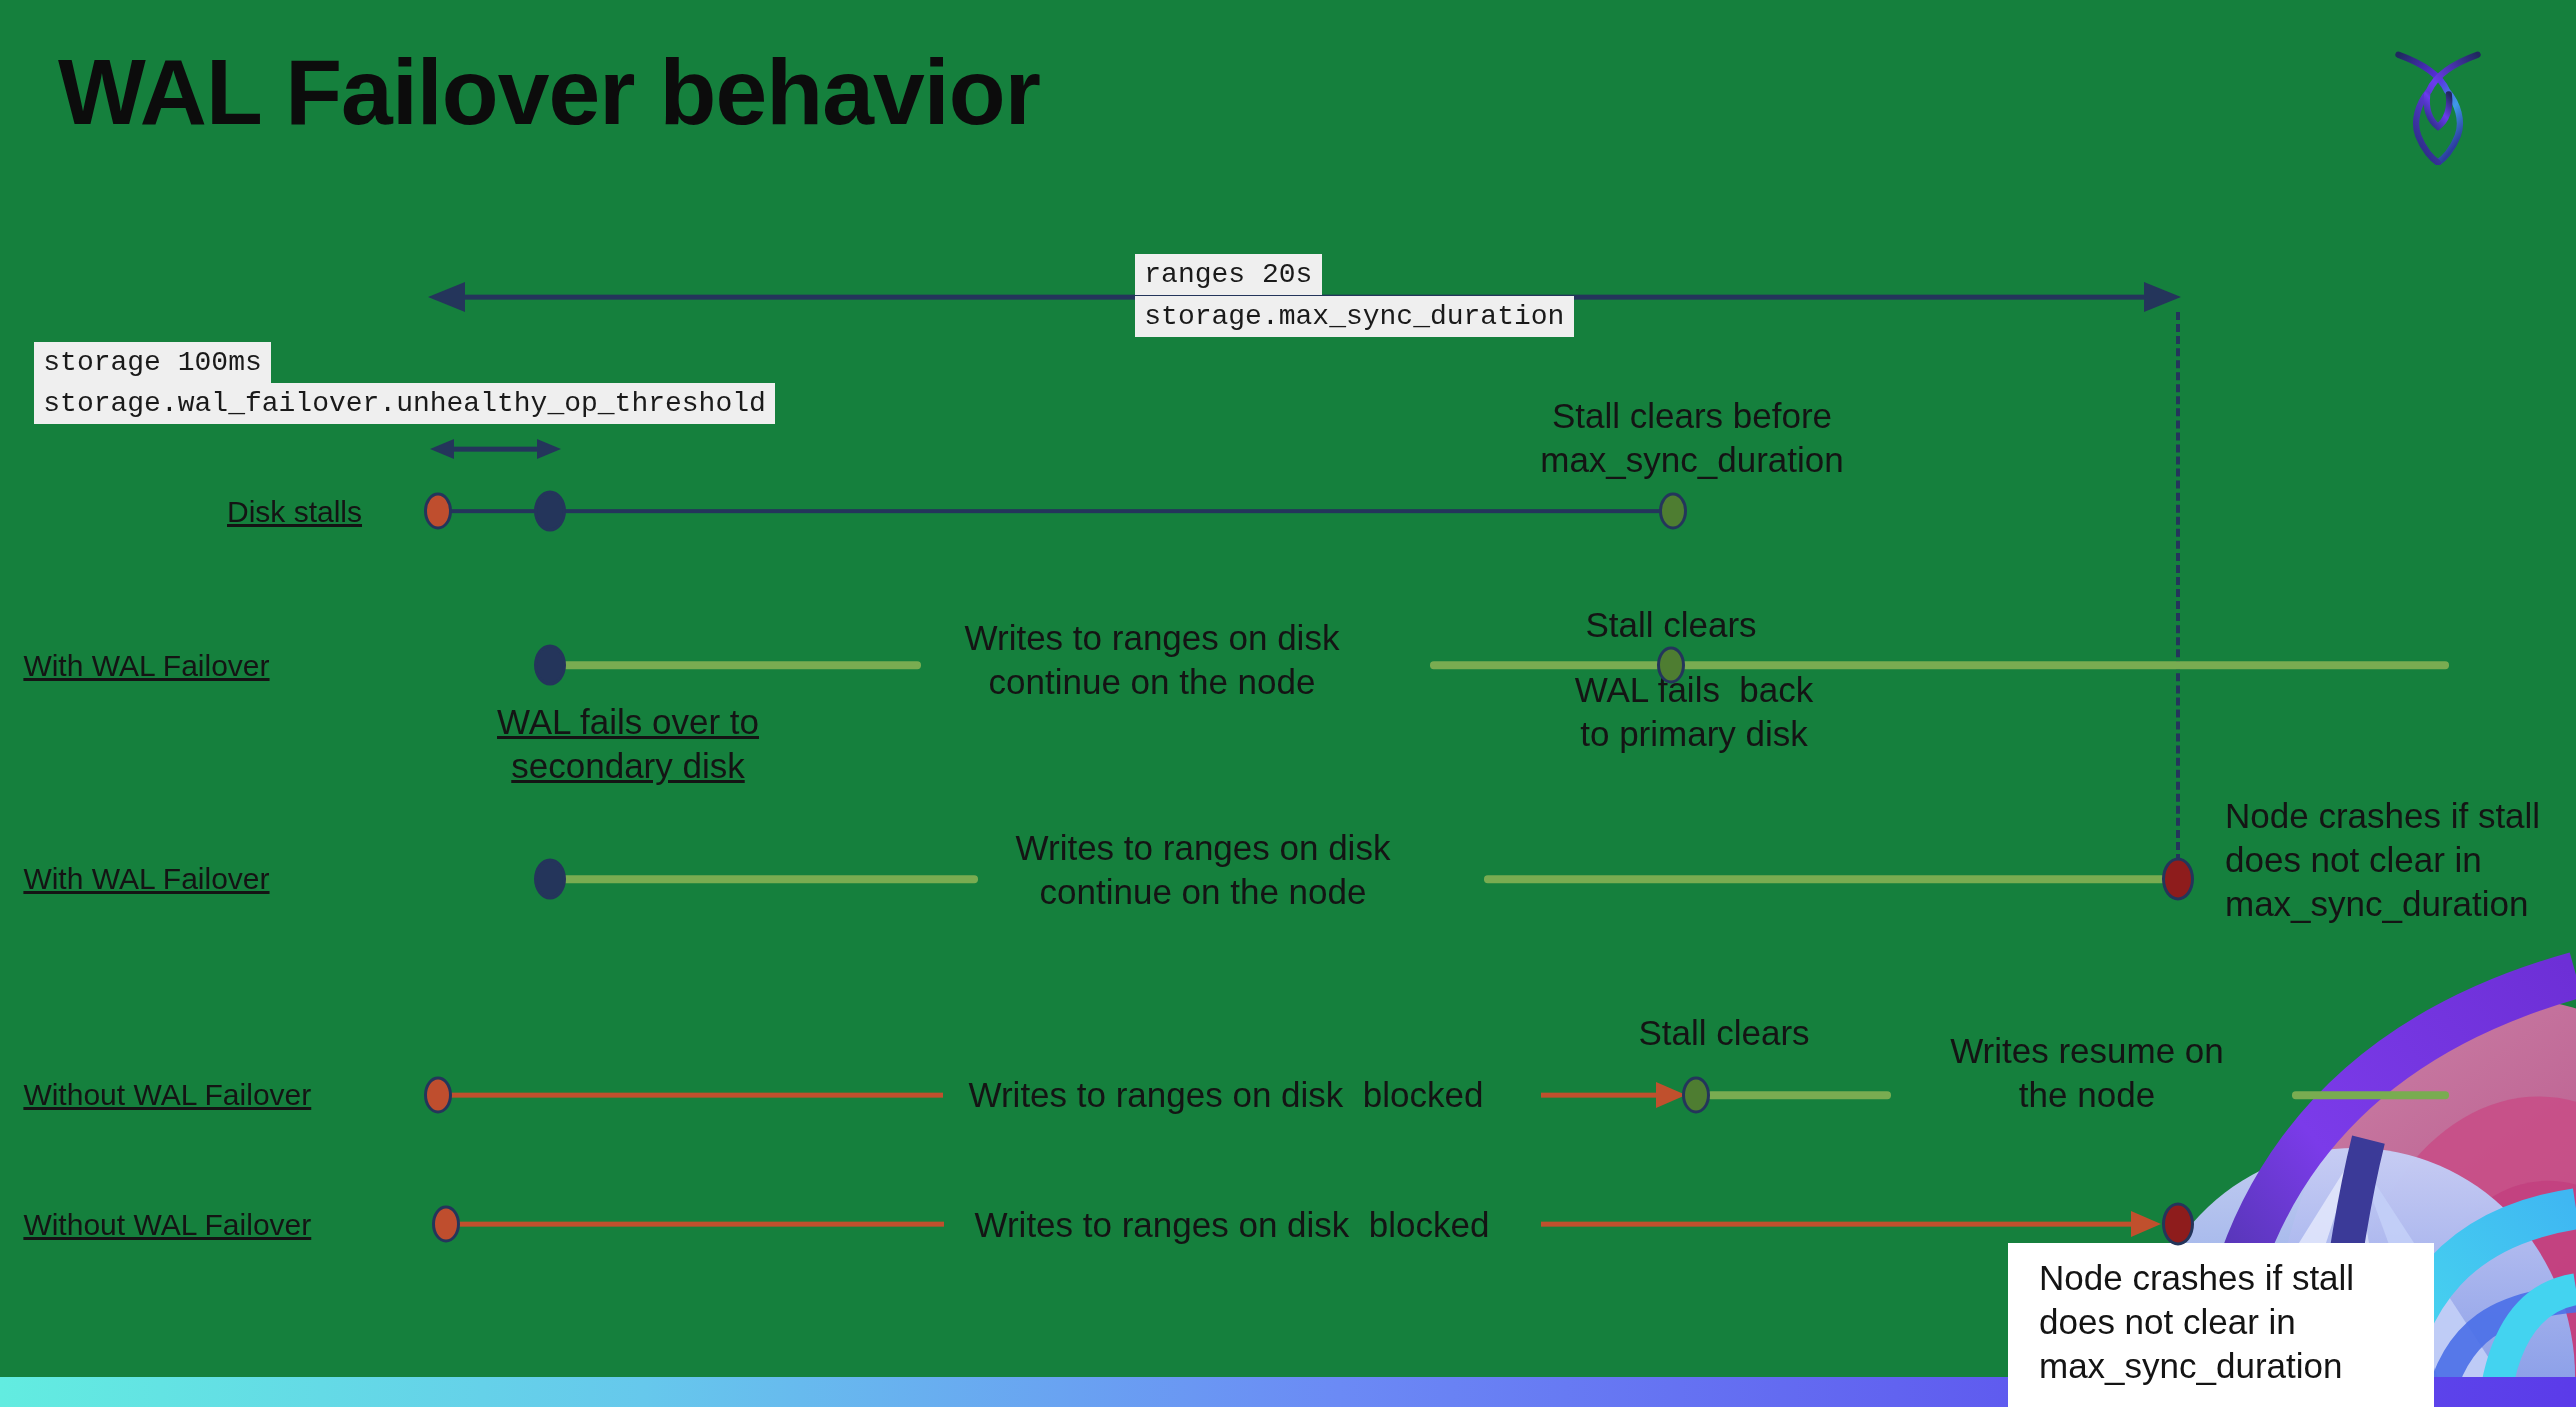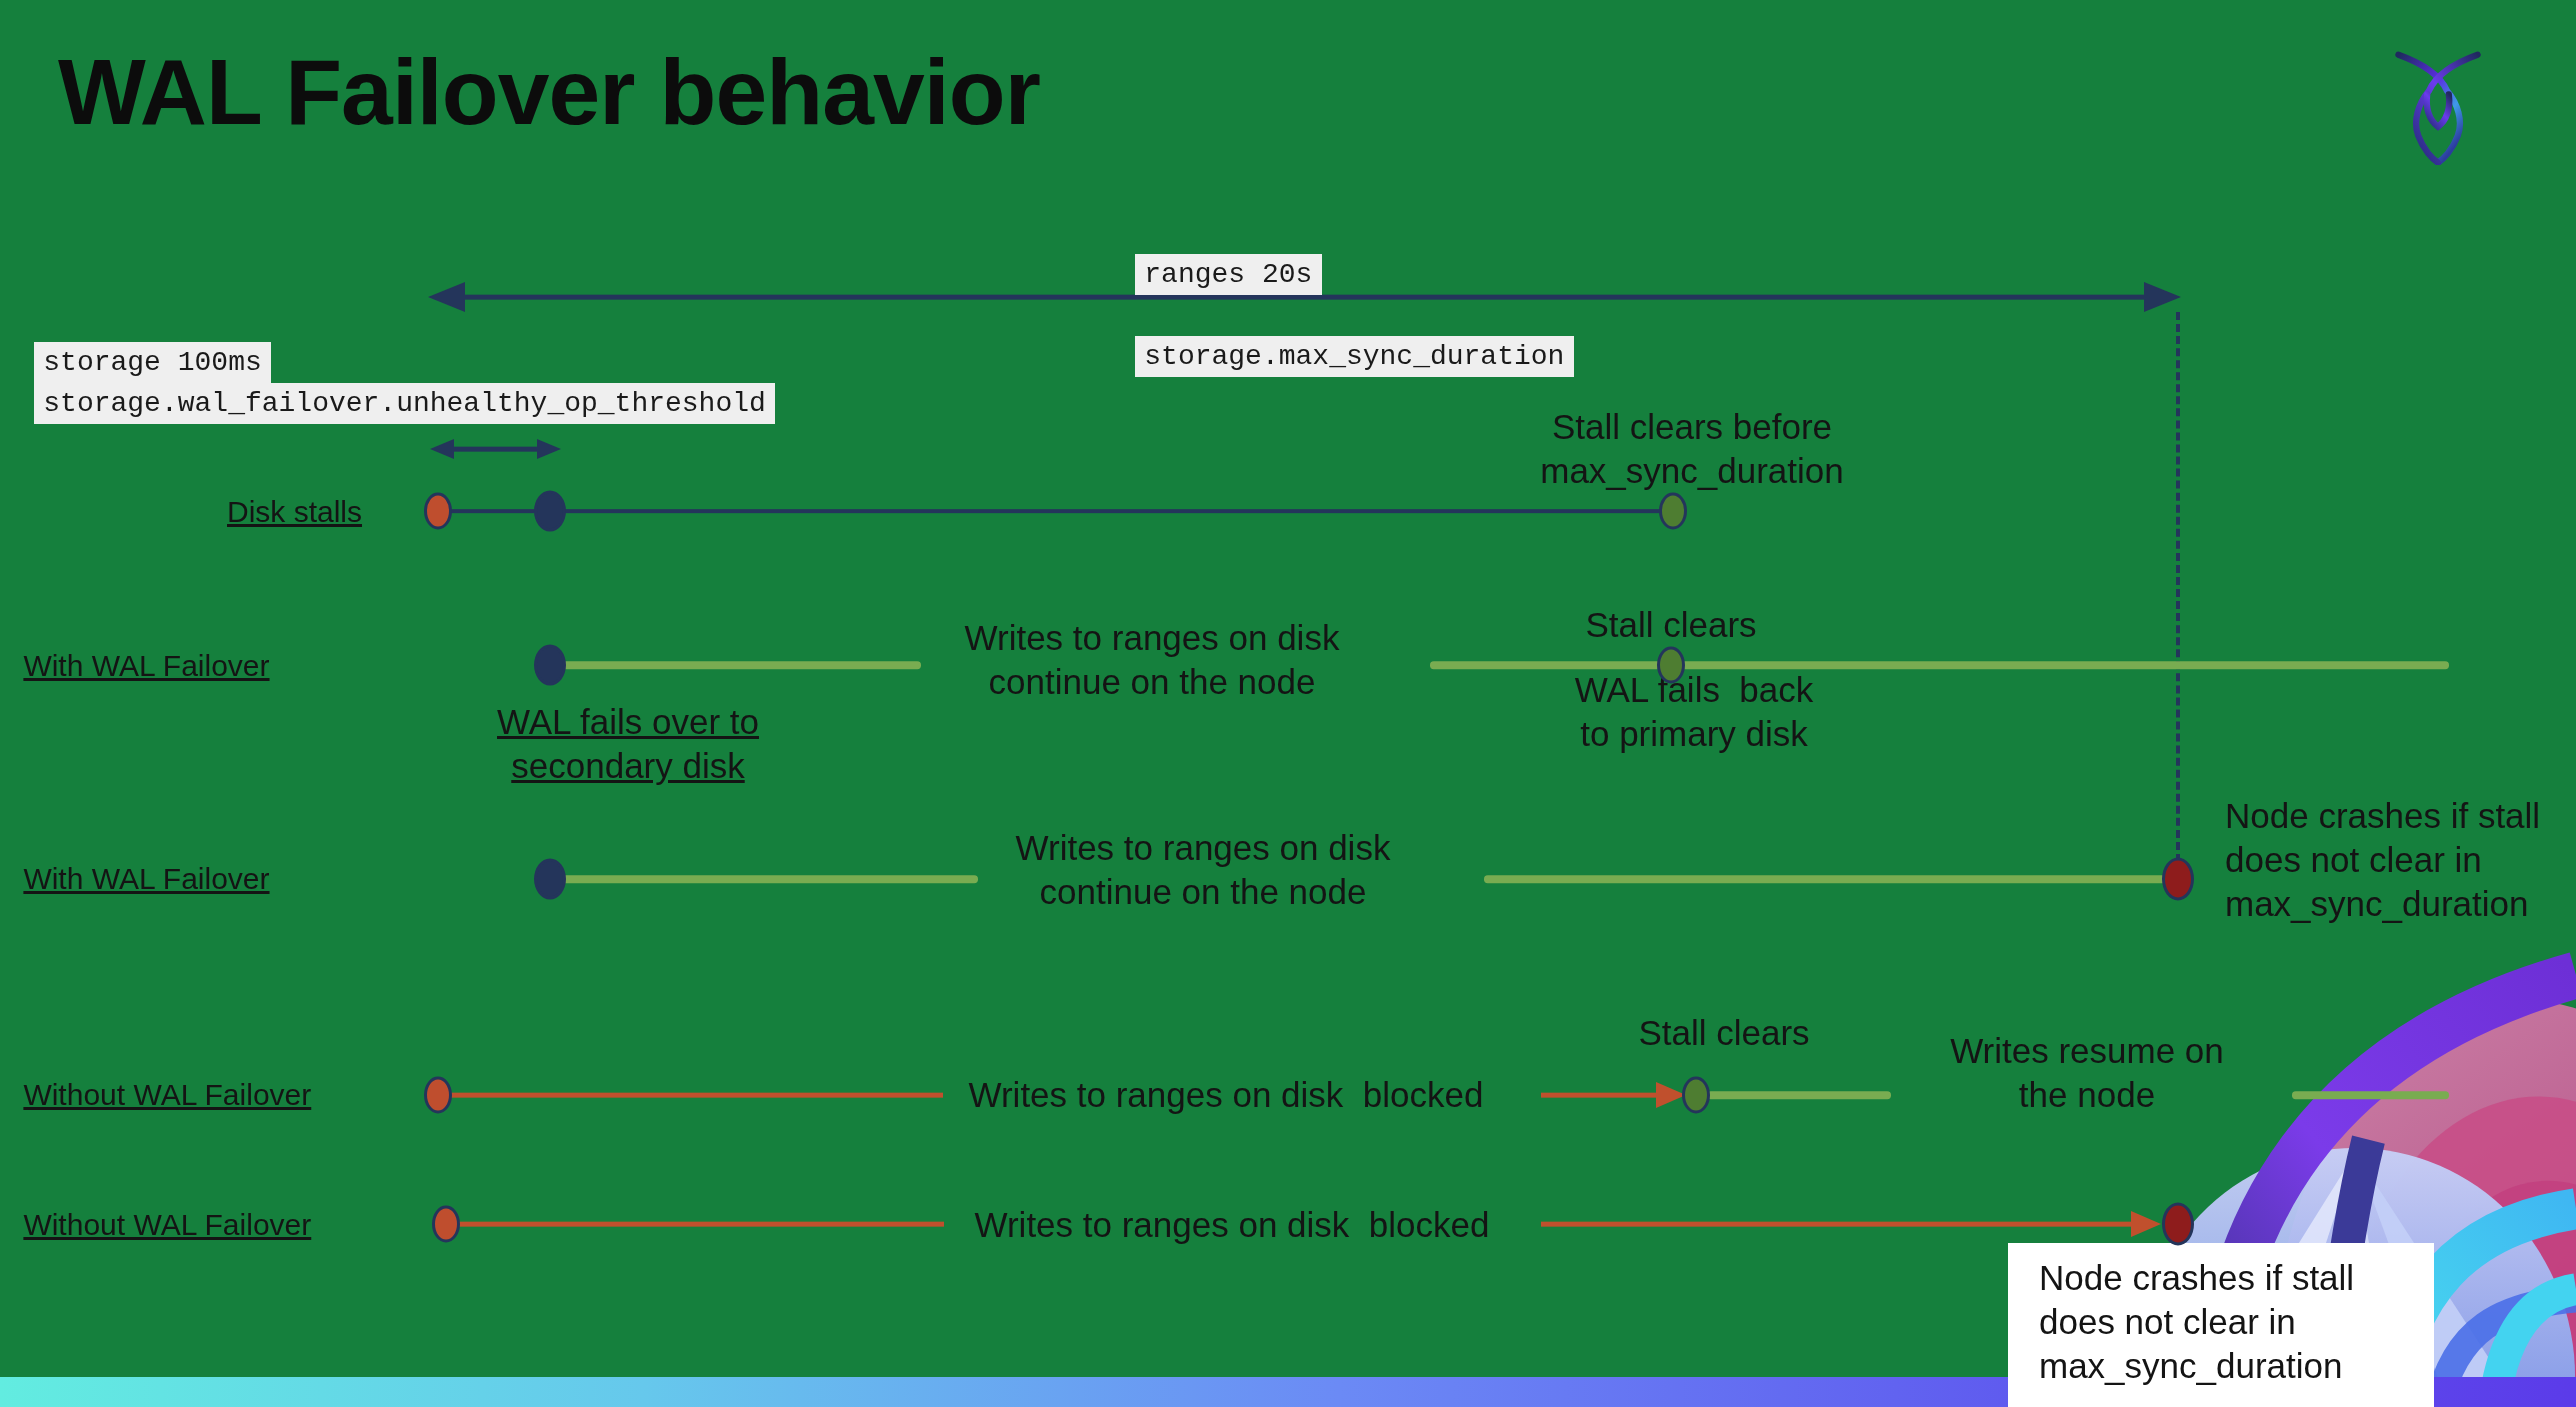--- a/index.html
+++ b/index.html
@@ -104,39 +104,39 @@
     <path d="M38 52 C 36 68, 40 80, 50 88 C 60 80, 64 68, 62 52" stroke="url(#gLogoB)" stroke-width="7" fill="none" stroke-linecap="round"></path>
     <path d="M50 88 L 50 126" stroke="url(#gLogoA)" stroke-width="7" stroke-linecap="round"></path>
   </svg>
 
   <div>
     <div class="hline arrow-line" style="left:460px;top:297px;width:1690px;"></div>
     <div class="tri nl" style="left:428px;top:297px;"></div>
     <div class="tri nr" style="left:2144px;top:297px;"></div>
   </div>
   <span class="code" style="left:1135px;top:254px;">ranges 20s</span>
-  <span class="code" style="left:1135px;top:296px;margin-top:40px;">storage.max_sync_duration</span>
+  <span class="code" style="left:1135px;top:296px;">storage.max_sync_duration</span>
 
   <span class="code" style="left:34px;top:342px;">storage 100ms</span>
   <span class="code" style="left:34px;top:383px;">storage.wal_failover.unhealthy_op_threshold</span>
   <div>
     <div class="hline arrow-line" style="left:452px;top:449px;width:88px;"></div>
     <div class="tri sl" style="left:430px;top:449px;"></div>
     <div class="tri sr" style="left:537px;top:449px;"></div>
   </div>
 
   <div class="vdash" style="left:2176px;top:312px;height:550px;"></div>
 
   <div>
     <span class="row-label" style="left:227px;top:490px;">Disk stalls</span>
     <div class="hline navy-line" style="left:438px;top:511px;width:1235px;"></div>
     <div class="dot redorange" style="left:438px;top:511px;"></div>
     <div class="dot navy" style="left:550px;top:511px;"></div>
     <div class="dot green" style="left:1673px;top:511px;"></div>
-    <div class="ann" style="left:1692px;top:405px;">Stall clears before
+    <div class="ann" style="left:1692px;top:394px;">Stall clears before
 max_sync_duration</div>
   </div>
 
   <div>
     <span class="row-label" style="left:23.4px;top:644px;">With WAL Failover</span>
     <div class="dot navy" style="left:550px;top:665px;"></div>
     <div class="hline green-line" style="left:561px;top:665px;width:360px;"></div>
     <div class="ann" style="left:1152px;top:616px;">Writes to ranges on disk
 continue on the node</div>
     <div class="hline green-line" style="left:1430px;top:665px;width:1019px;"></div>

